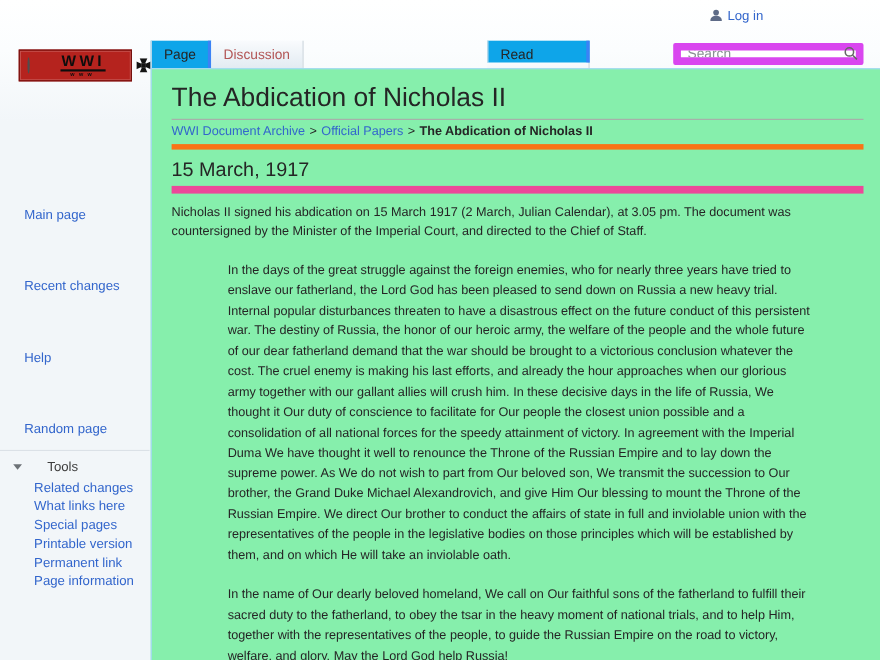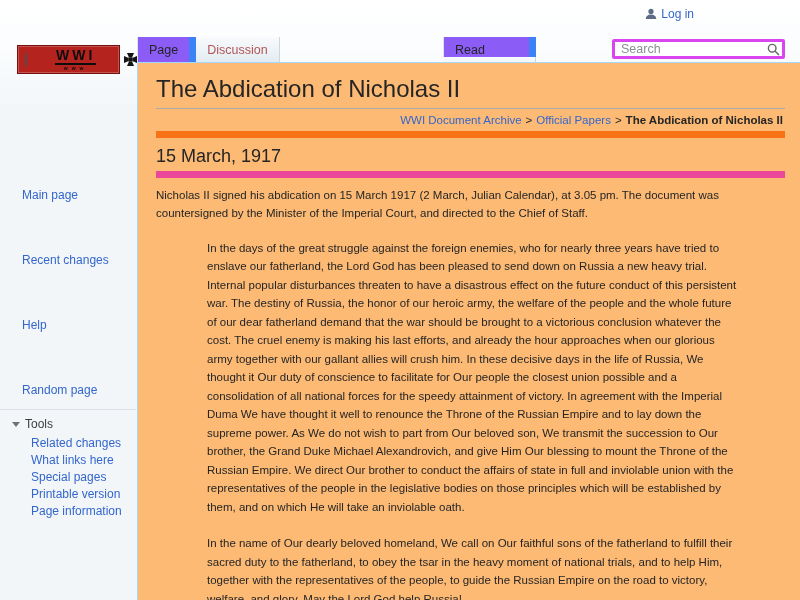--- a/index.html
+++ b/index.html
@@ -21,45 +21,45 @@
   .roundel{width:13px;height:13px;border-radius:50%;border:1px solid #4e4e4e;
     background:radial-gradient(circle at 35% 35%,#ececec,#a8a8a8 55%,#6d6d6d);}
   .logo-text{text-align:center;color:#0d0d0d;line-height:1;}
   .logo-wwi{font-weight:bold;font-size:14px;letter-spacing:3px;border-bottom:2px solid #0d0d0d;padding:0 1px 1px;}
   .logo-www{font-size:5px;letter-spacing:4px;font-weight:bold;margin-top:1px;}
 
   
   #sidebar{position:absolute;left:0;top:139px;width:136px;font-size:12px;}
   .side-link{color:#3366cc;padding:1px 0 2px 22px;cursor:pointer;margin-top:48px;}
   .tools{margin-top:10px;border-top:1px solid #dbe1e7;padding-top:5px;}
-  .tools-header{display:flex;align-items:center;gap:5px;padding:2px 0 4px 12px;color:#3d3d3d;cursor:pointer;}
+  .tools-header{display:flex;align-items:center;gap:23px;padding:2px 0 4px 12px;color:#3d3d3d;cursor:pointer;}
   .arrow-down{width:0;height:0;border-left:4px solid transparent;border-right:4px solid transparent;border-top:5px solid #6d7277;}
   .tool-link{color:#3366cc;padding:1px 0 2px 31px;cursor:pointer;}
 
   
   .tab-row-left{position:absolute;left:137px;top:37px;display:flex;height:25px;}
   .tab-row-right{position:absolute;left:443px;top:37px;display:flex;height:25px;flex-direction:column;}
   .tab{font-size:12.5px;padding:6px 11px 0;box-sizing:border-box;height:25px;white-space:nowrap;
     background:linear-gradient(to bottom,#f9fbfd,#e2ebf2);border-right:1px solid #ccd6dd;cursor:pointer;}
-  .tab.active{background:#8b5cf6;color:#252525;border-right:7px solid #3b82f6;}
+  .tab.active{background:#0ea5e9;color:#252525;border-right:3px solid #3b82f6;}
   .tab.leftmost{border-left:1px solid #dde4ea;}
 
   
   #search-box{position:absolute;left:612px;top:39px;width:173px;height:20px;}
-  #search-input{width:100%;height:100%;box-sizing:border-box;border:3px solid #d946ef;border-radius:2px;
+  #search-input{width:100%;height:100%;box-sizing:border-box;border:7px solid #d946ef;border-radius:2px;
     padding:0 24px 0 6px;font-size:12.5px;font-family:"Liberation Sans",sans-serif;color:#444;background:#fff;}
   #search-input::placeholder{color:#8a8f94;}
   #search-icon{position:absolute;right:5px;top:3px;cursor:pointer;}
 
   
   #content{position:absolute;left:137px;top:62px;width:663px;height:538px;box-sizing:border-box;
-    background:#fdba74;border-left:1px solid #a7d7f9;border-top:1px solid #a7d7f9;
+    background:#86efac;border-left:1px solid #a7d7f9;border-top:1px solid #a7d7f9;
     padding:8px 15px 0 18px;overflow:hidden;}
   #page-title{font-size:24px;font-weight:normal;margin:4px 0 0;padding-bottom:4px;border-bottom:1px solid #aaaaaa;line-height:1.2;}
-  .breadcrumb{font-size:11.5px;text-align:right;padding:5px 2px 5px 0;border-bottom:7px solid #f97316;color:#252525;}
+  .breadcrumb{font-size:11.5px;padding:5px 2px 5px 0;border-bottom:5px solid #f97316;color:#252525;}
   .breadcrumb .sep{margin:0 4px;color:#252525;}
   .breadcrumb .current{font-weight:bold;}
   .breadcrumb.bottom{border-top:1px solid #c8ccd1;margin-top:6px;padding:4px 2px;}
   #date-heading{font-size:18px;font-weight:normal;margin:8px 0 0;padding-bottom:4px;border-bottom:7px solid #ec4899;}
   .body-text{font-size:11.5px;line-height:18.5px;}
   #intro{margin:8px 0 0;}
   #quote{margin:16px 28px 0 35px;}
   #quote p{margin:0 16px 18px;}
 </style>
 </head>
@@ -99,20 +99,21 @@
   <div class="side-link">Random page</div>
   <div class="tools">
     <div class="tools-header">
       <span class="arrow-down"></span>
       <span>Tools</span>
     </div>
     <div class="tool-link">Related changes</div>
     <div class="tool-link">What links here</div>
     <div class="tool-link">Special pages</div>
     <div class="tool-link">Printable version</div>
+    <div class="tool-link">Permanent link</div>
     <div class="tool-link">Page information</div>
   </div>
 </div>
 
 <div class="tab-row-left">
   <div class="tab active leftmost">Page</div>
   <div class="tab red-link">Discussion</div>
 </div>
 
 <div class="tab-row-right">

